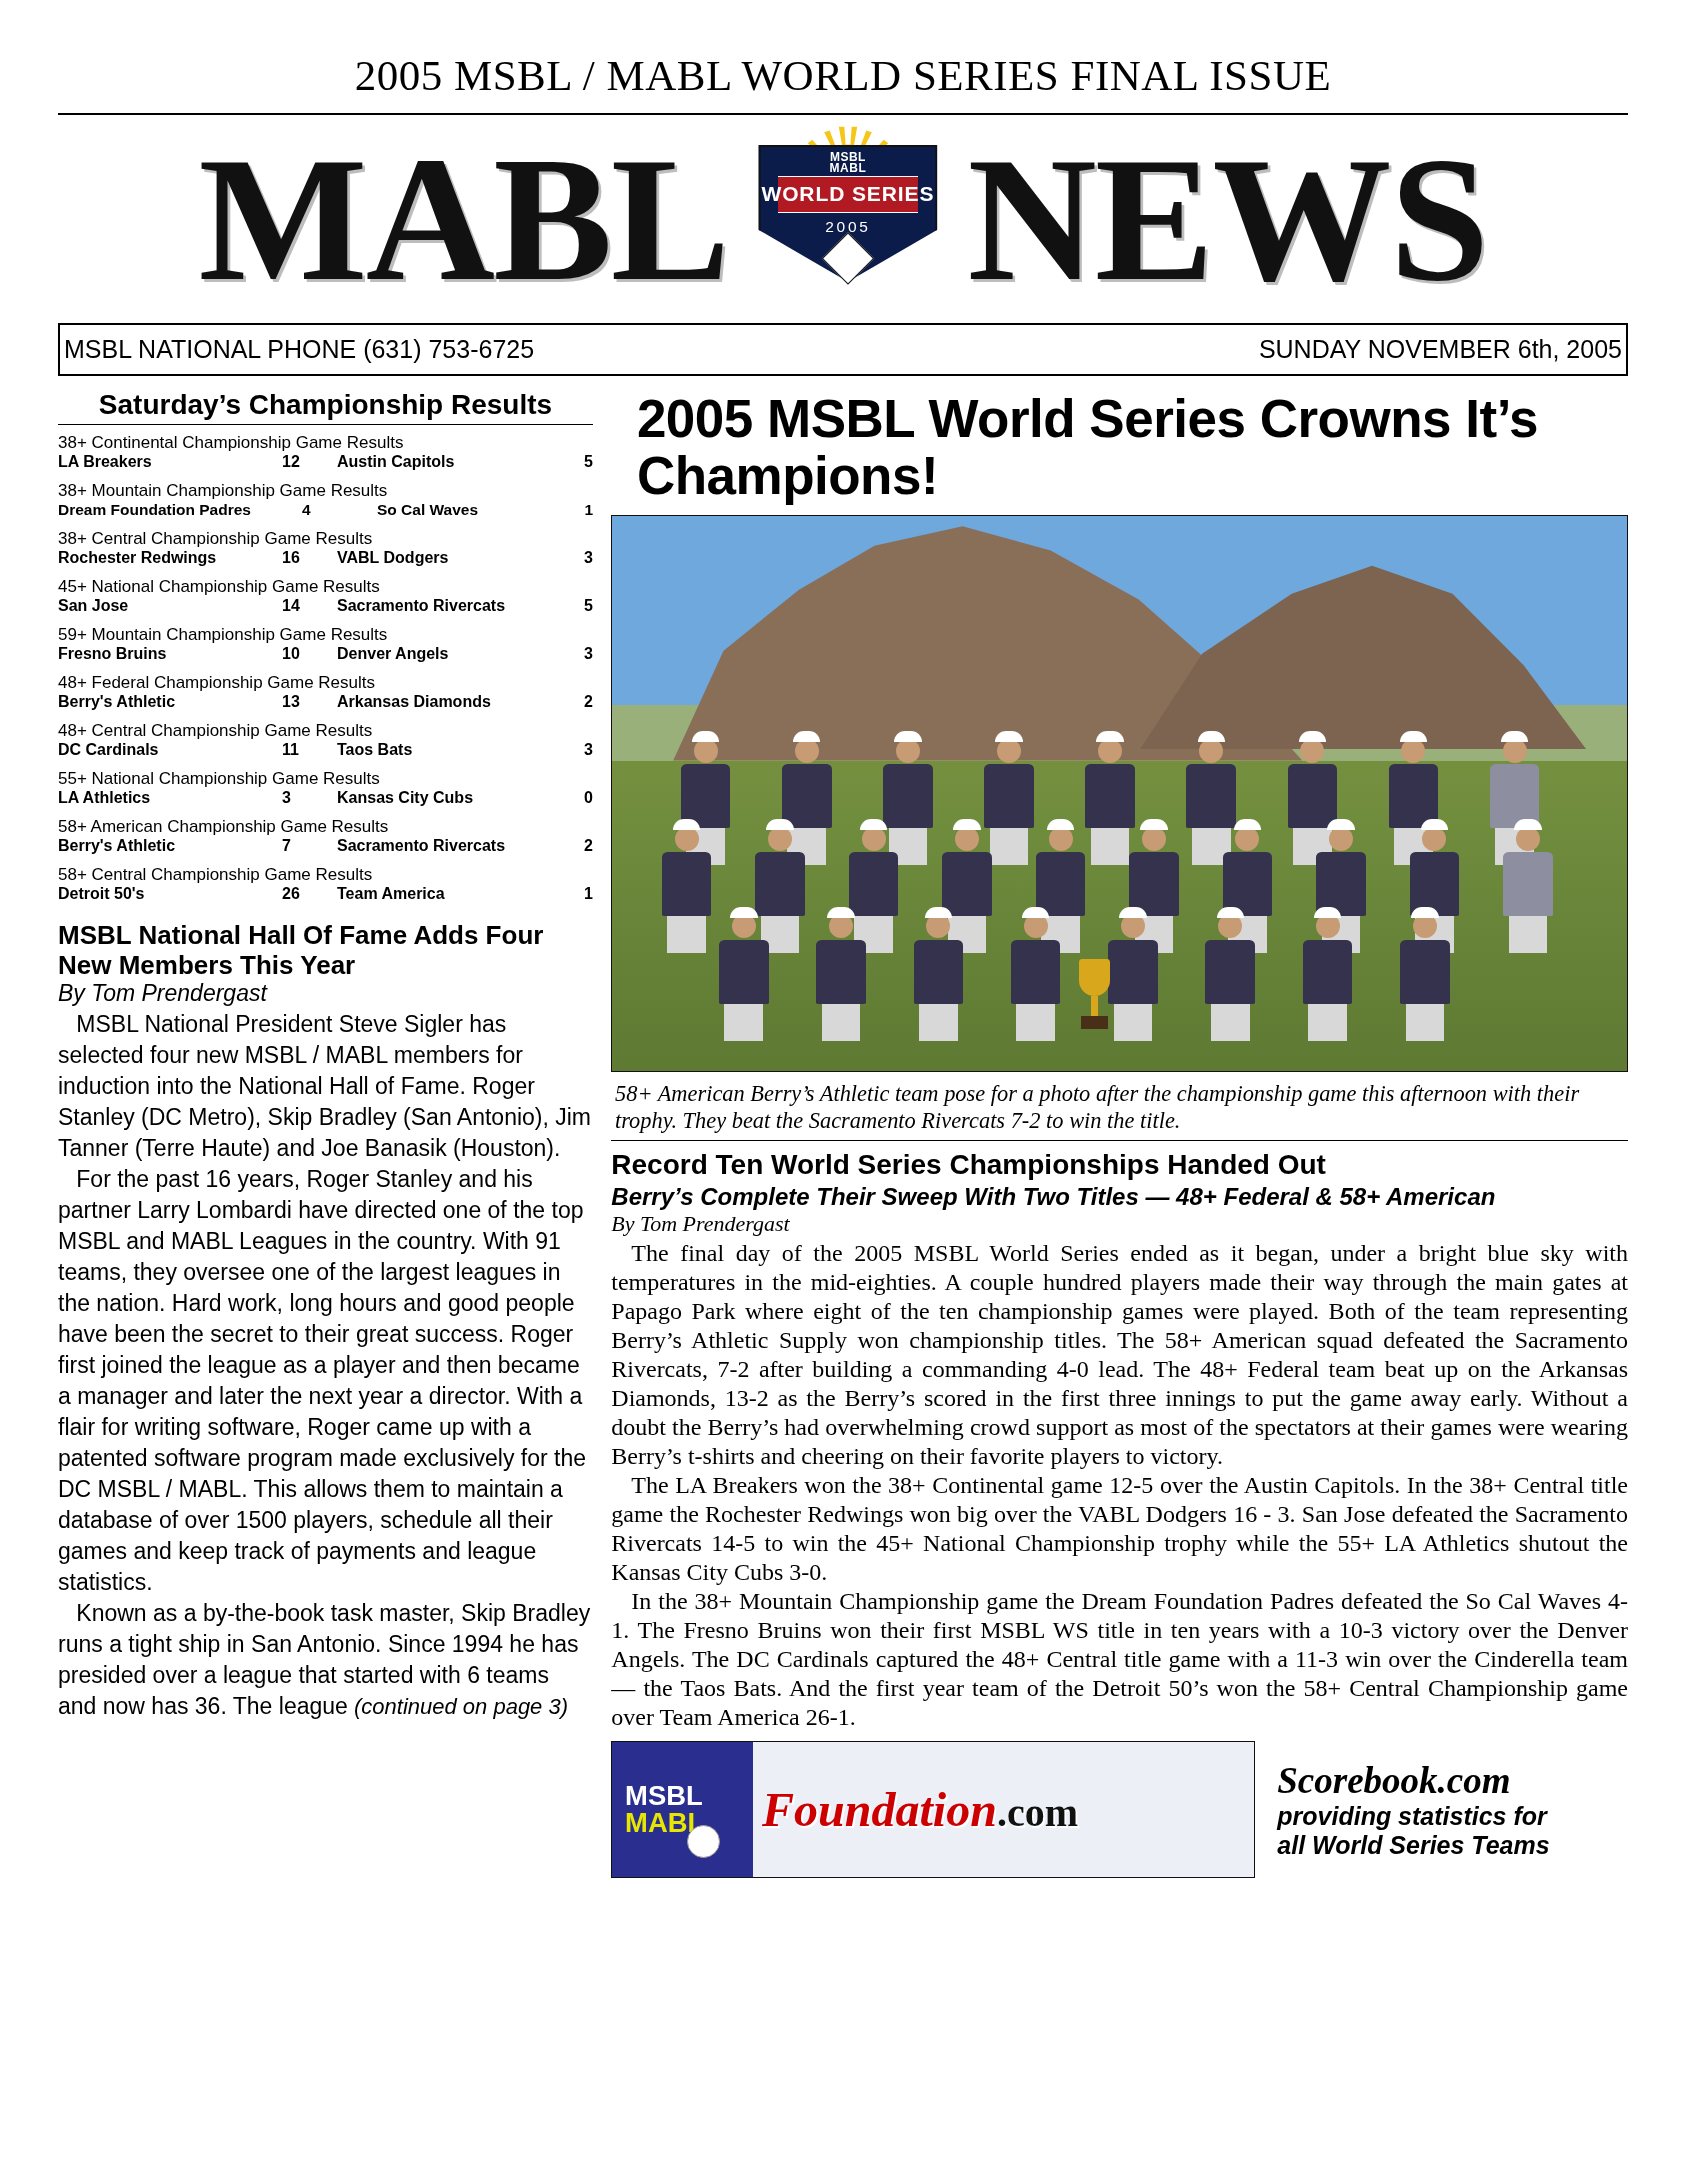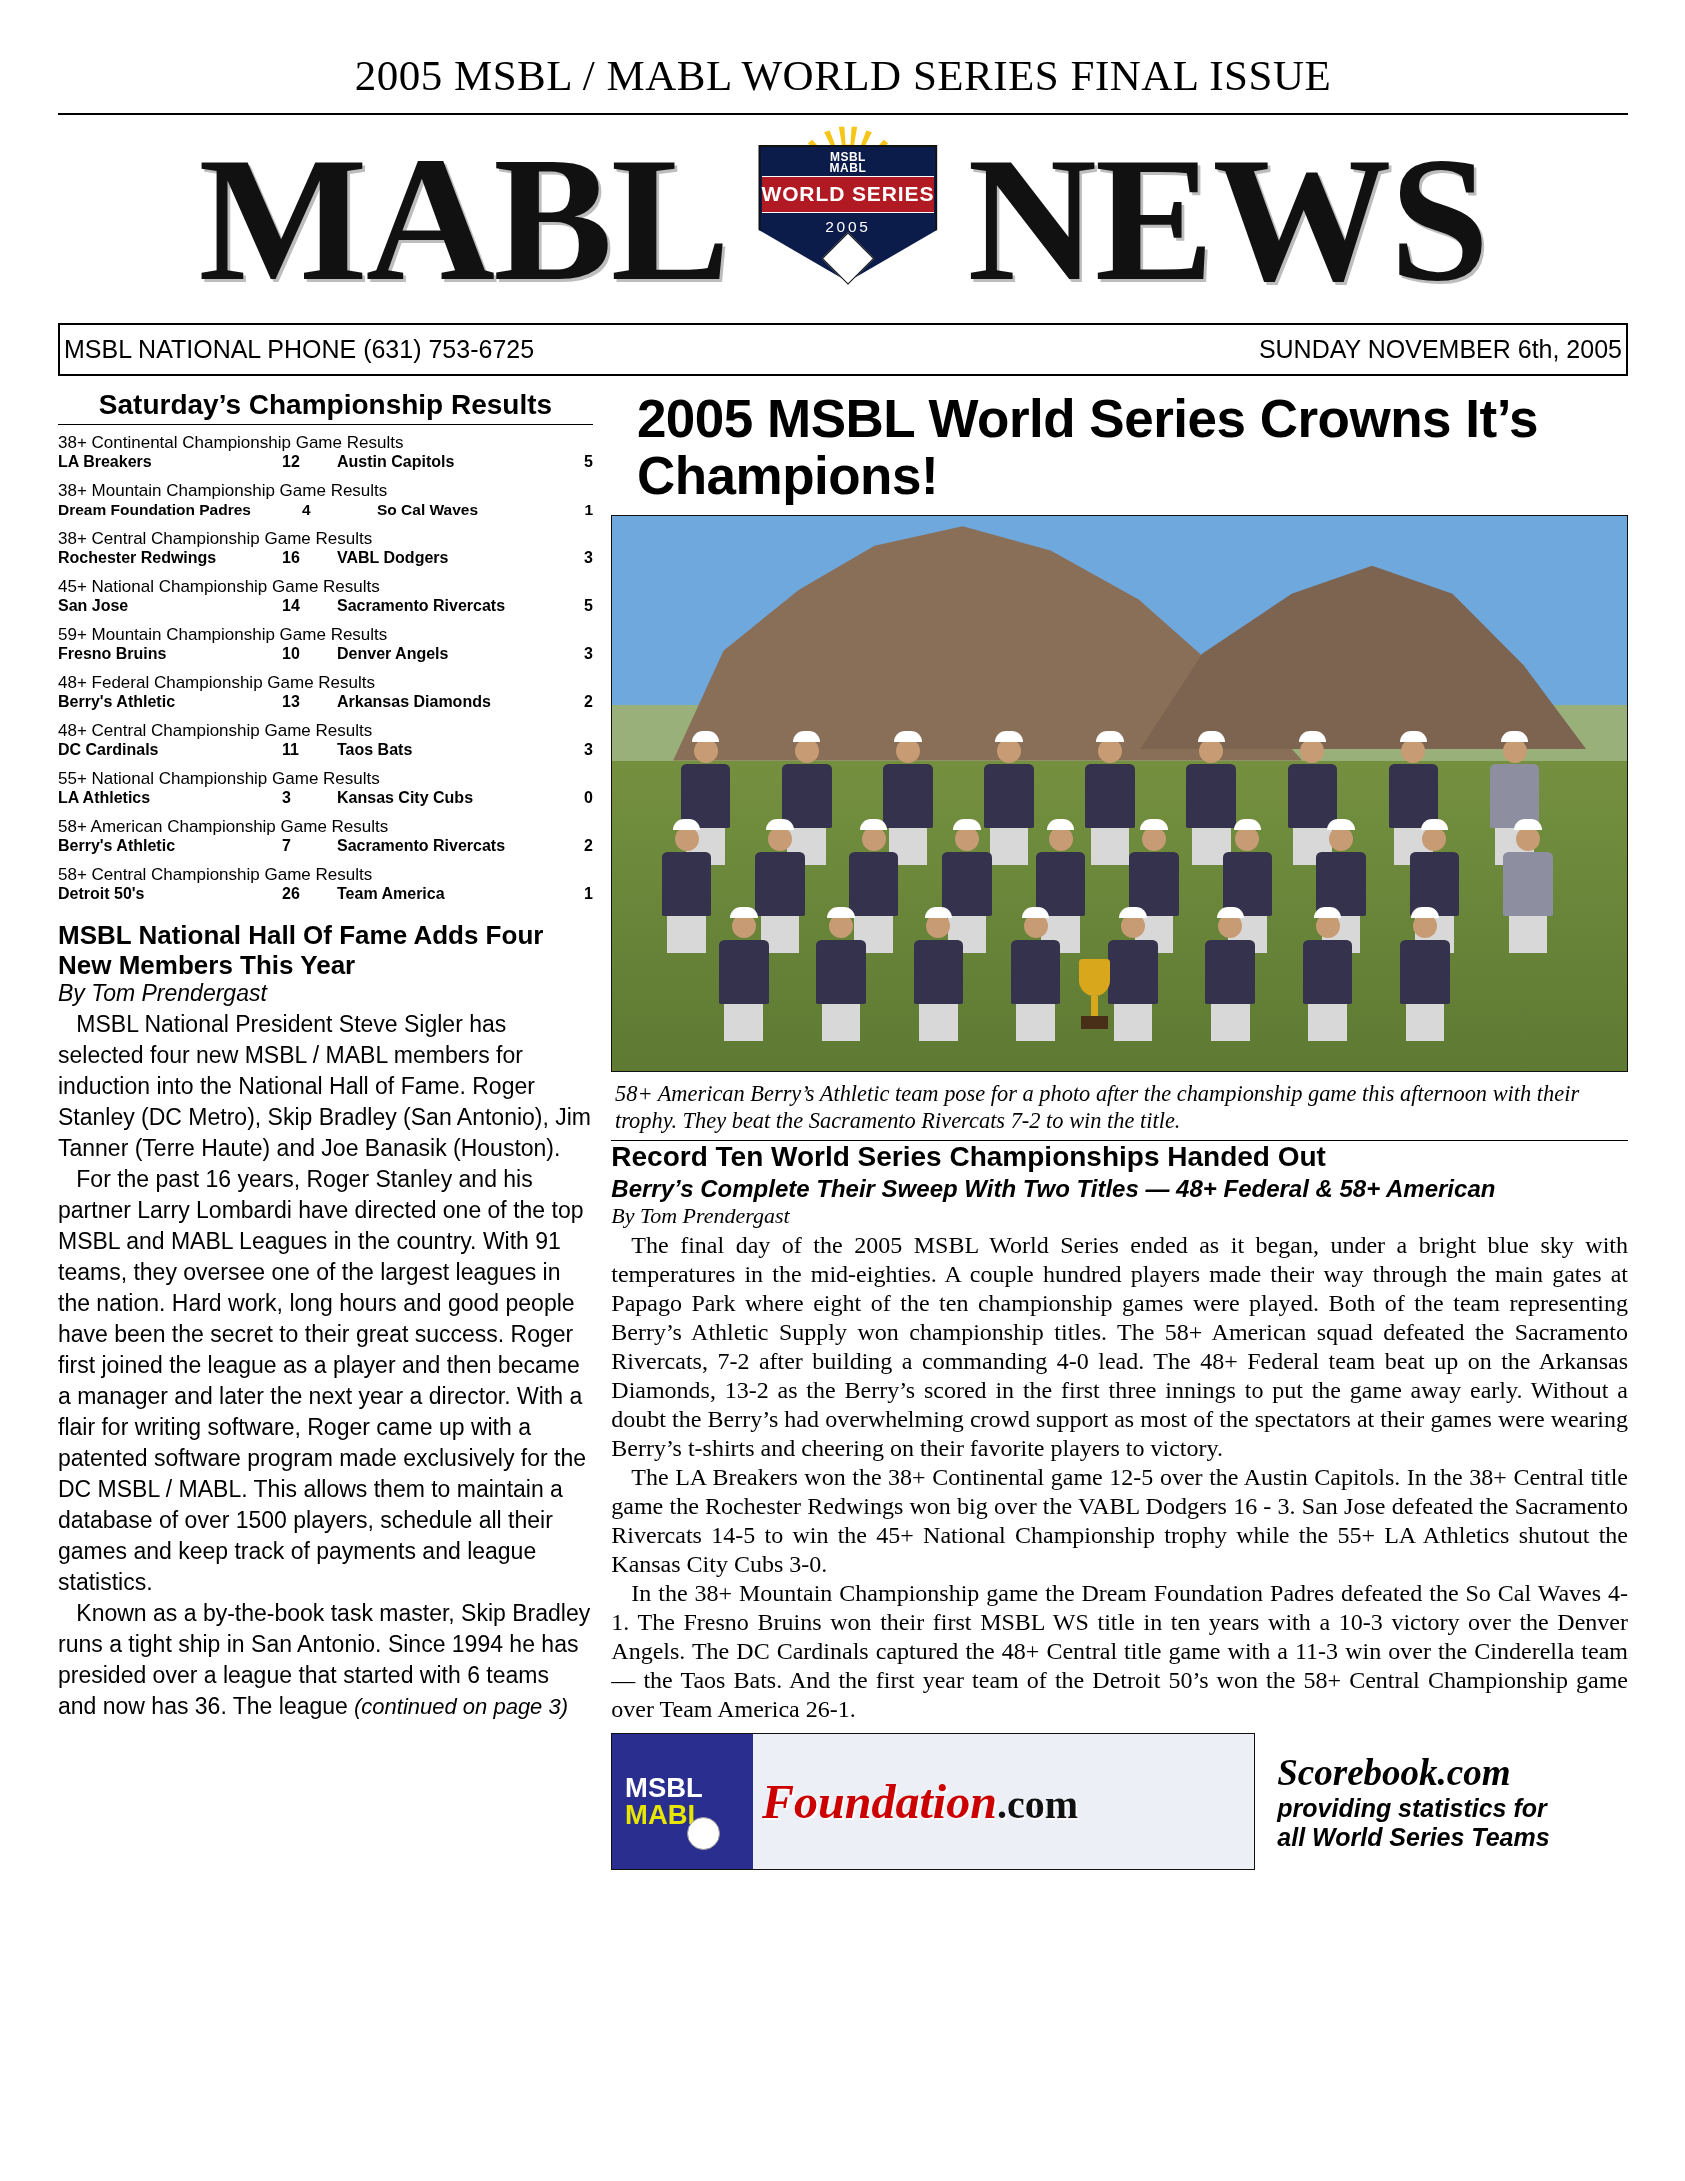--- a/index.html
+++ b/index.html
@@ -78,21 +78,21 @@
     clip-path: polygon(0 0, 100% 0, 100% 62%, 50% 100%, 0 62%);
     border: 2.7px solid #111;
   }
   .logo .msbl-tag {
     position: absolute; left: 50%; top: 29px; transform: translateX(-50%);
     color: #fff; font-family: "Liberation Sans", sans-serif; font-size: 12px;
     font-weight: bold; line-height: 11px; text-align: center; letter-spacing: 0.5px;
   }
   .logo .ws-band {
     position: absolute; left: 50%; top: 53px; transform: translateX(-50%);
-    width: 172px; height: 37px; background: #b11a22; border-top: 1.8px solid #fff; border-bottom: 1.8px solid #fff;
+    width: 140px; height: 37px; background: #b11a22; border-top: 1.8px solid #fff; border-bottom: 1.8px solid #fff;
     display: flex; align-items: center; justify-content: center;
     color: #fff; font-family: "Liberation Sans", sans-serif;
     font-weight: bold; font-size: 21px; letter-spacing: 0.9px;
     white-space: nowrap;
   }
   .logo .ws-year {
     position: absolute; left: 50%; top: 95px; transform: translateX(-50%);
     color: #fff; font-family: "Liberation Sans", sans-serif; font-size: 15.5px; letter-spacing: 2.7px;
   }
   .logo .diamond {
@@ -246,21 +246,21 @@
     font-size: 22.4px;
     line-height: 27.4px;
     padding: 7.3px 3.7px 5.5px 3.7px;
   }
 
   .sub-headline {
     font-family: "Liberation Sans", sans-serif;
     font-weight: bold;
     font-size: 28px;
     border-top: 1.8px solid #000;
-    padding-top: 0;
+    padding-top: 8px;
   }
   .sub-deck {
     font-family: "Liberation Sans", sans-serif;
     font-weight: bold;
     font-style: italic;
     font-size: 24px;
     padding-top: 1.8px;
   }
   .sub-byline {
     font-family: "Liberation Serif", serif;

